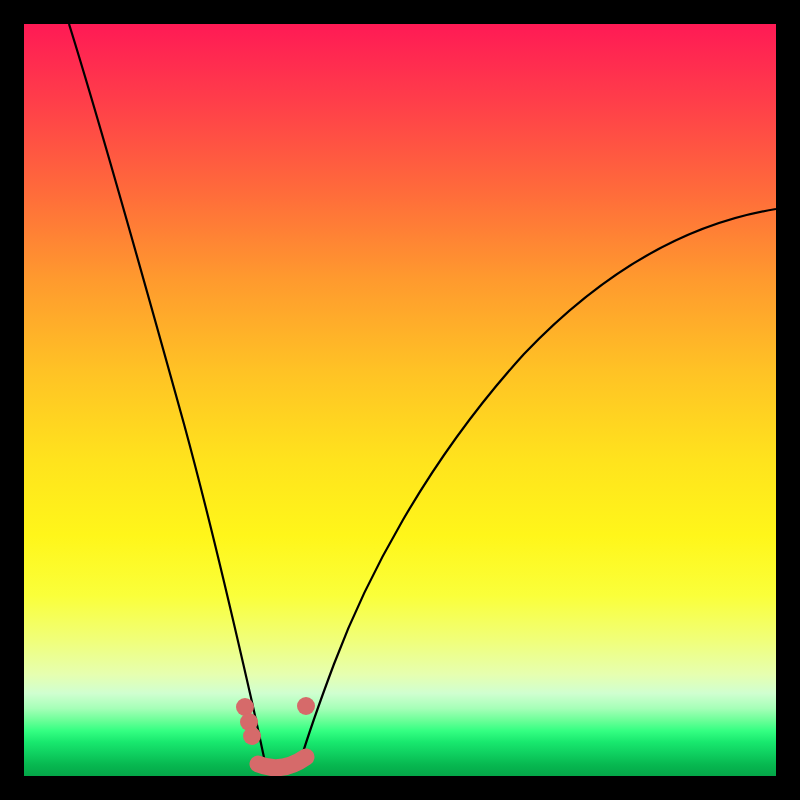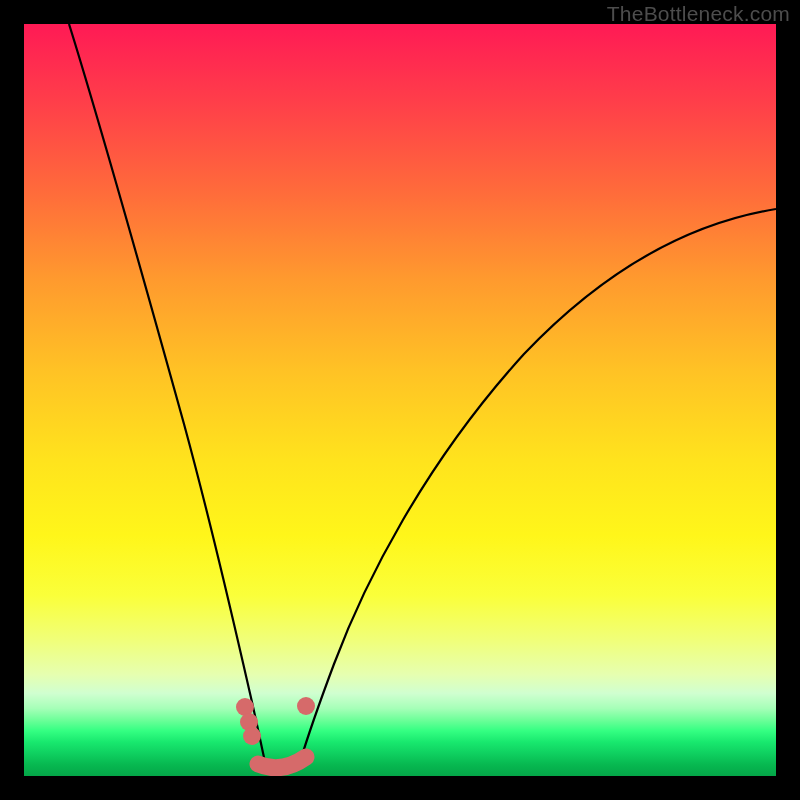--- a/index.html
+++ b/index.html
@@ -91,14 +91,13 @@
       <path fill="none" stroke="#d66a6a" stroke-width="17" stroke-linecap="round" d="M 234 740
                Q 258 750, 282 733"></path>
 
       <circle cx="221" cy="683" r="9" fill="#d66a6a"></circle>
       <circle cx="225" cy="698" r="9" fill="#d66a6a"></circle>
       <circle cx="228" cy="712" r="9" fill="#d66a6a"></circle>
 
       <circle cx="282" cy="682" r="9" fill="#d66a6a"></circle>
     </svg>
   </div>
-  <div class="attribution">TheBottleneck.com</div>
 </div>
 
 </body></html>

